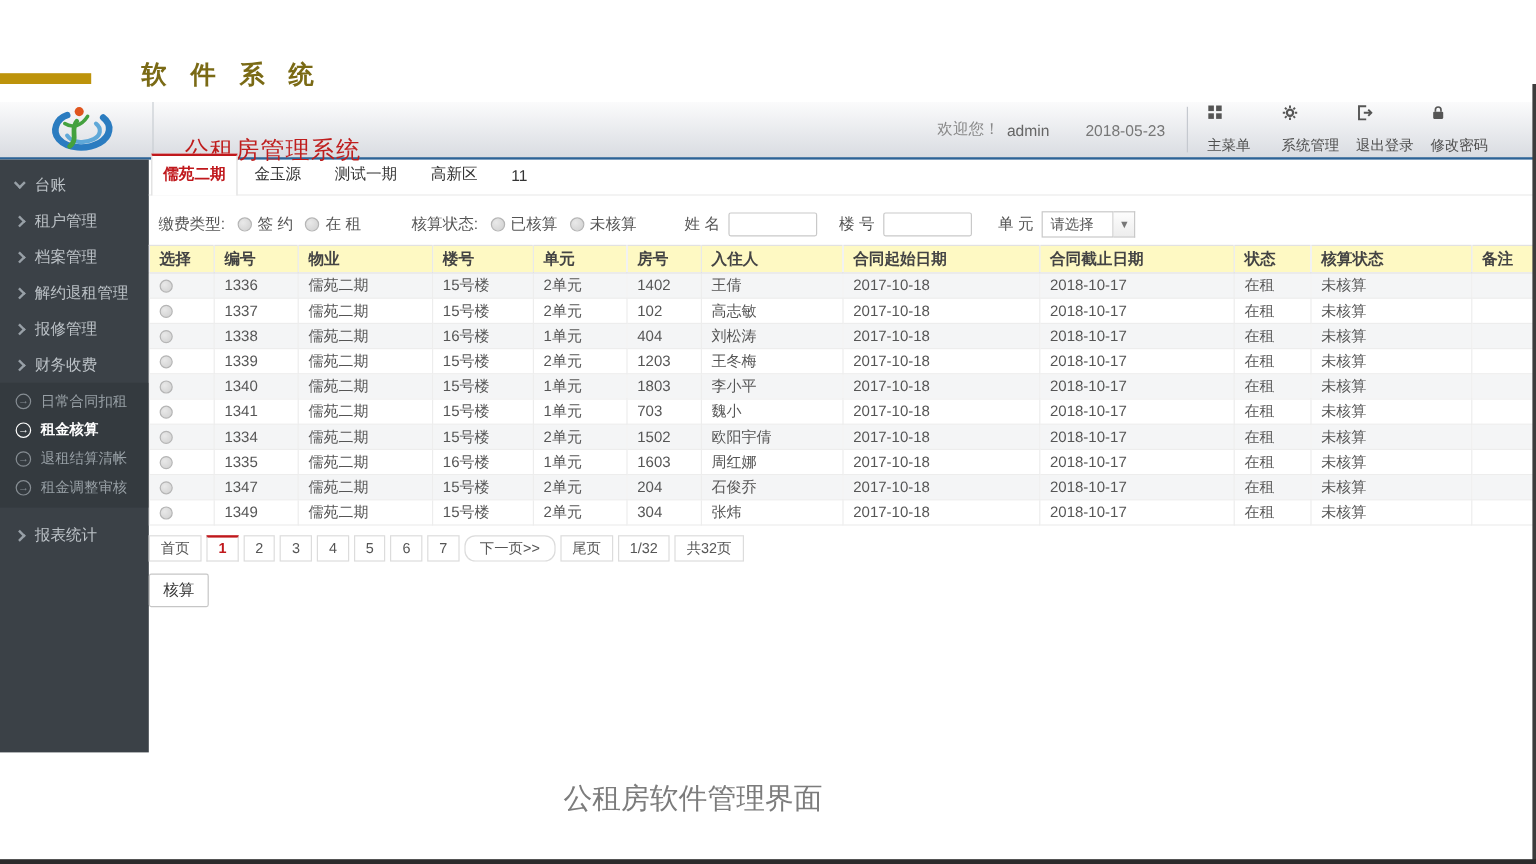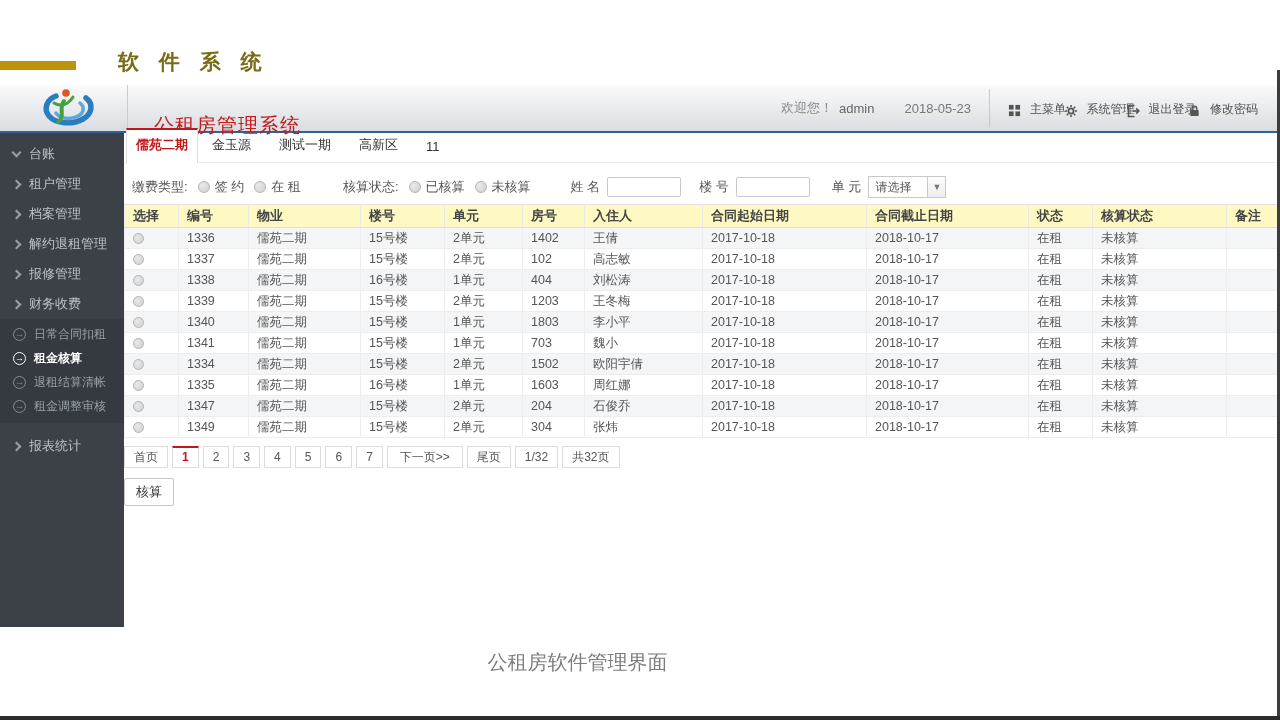--- a/index.html
+++ b/index.html
@@ -25,21 +25,21 @@
             background:linear-gradient(#fbfbfc,#d9dce1); border-bottom:2px solid #2d6396;
             display:flex; align-items:center; }
   .logo-box { width:128px; height:100%; display:flex; align-items:center; justify-content:center;
               border-right:1px solid #c9cdd3; }
   .app-title { margin-left:26px; font-size:20px; color:#bf1d1d; letter-spacing:1px;margin-top:35px; }
   .appbar-right { margin-left:auto; display:flex; align-items:center; padding-right:26px; }
   .welcome { font-size:13px; color:#8a8a8a; }
   .username { font-size:13px; color:#666; margin-left:6px; margin-right:30px; }
   .date { font-size:13px; color:#777; margin-right:18px; }
   .vdiv { width:1px; height:38px; background:#c5c9cf; margin-right:16px; }
-  .menu-item { display:flex; flex-direction:row; align-items:flex-end; justify-content:center;
+  .menu-item { display:flex; flex-direction:column; align-items:flex-start; justify-content:center;
                width:62px; cursor:pointer;gap:9px; }
   .menu-item .mi-icon { height:15px; display:flex; align-items:center; }
   .menu-item .mi-label { font-size:12px; color:#4f4f4f; margin-top:3px; white-space:nowrap; }
 
   
   .sidebar { position:absolute; left:0; top:133px; width:124px; height:494px; background:#3b4147;
              padding-top:6px; }
   .side-item { height:30px; display:flex; align-items:center; padding-left:13px; cursor:pointer;
                color:#bcc2c7; font-size:13px; }
   .side-item .lbl { margin-left:9px; white-space:nowrap; }
@@ -92,28 +92,28 @@
   td { height:21px; font-size:12.5px; color:#555; padding-left:8px; border-bottom:1px solid #ededed;
        border-right:1px solid #ededed; white-space:nowrap; overflow:hidden; }
   tbody tr:nth-child(odd) { background:#f4f5f6; }
   .radio.sm { width:11px; height:11px; margin:0; display:block; }
 
   
   .pagination { display:flex; align-items:center; margin-top:8px; }
   .pg { border:1px solid #dcdcdc; background:#fff; font-size:12px; color:#555; padding:4px 9px;
         margin-right:4px; cursor:pointer; line-height:12px; }
   .pg.active { color:#c0181c; font-weight:bold; border-top:2px solid #c0181c; padding-top:3px; }
-  .pg.wide { padding:4px 12px; }
+  .pg.wide { padding:4px 12px;border-radius:9px; }
   .pg.readonly { cursor:default; }
 
   .verify-btn { margin-top:10px; border:1px solid #c6c6c6; border-radius:2px; background:#fff;
                 font-size:13px; color:#333; padding:4px 11px; cursor:pointer; font-family:inherit; }
 
   .caption { position:absolute; left:0; top:649px; width:1155px; text-align:center;
-             font-size:20px; color:#7c7c7c; }
+             font-size:24px; color:#7c7c7c; }
 </style>
 </head>
 <body>
 
 <div class="stage">
 
   <div class="top-strip"></div>
   <div class="left-sliver"></div>
 
   <div class="masthead">

